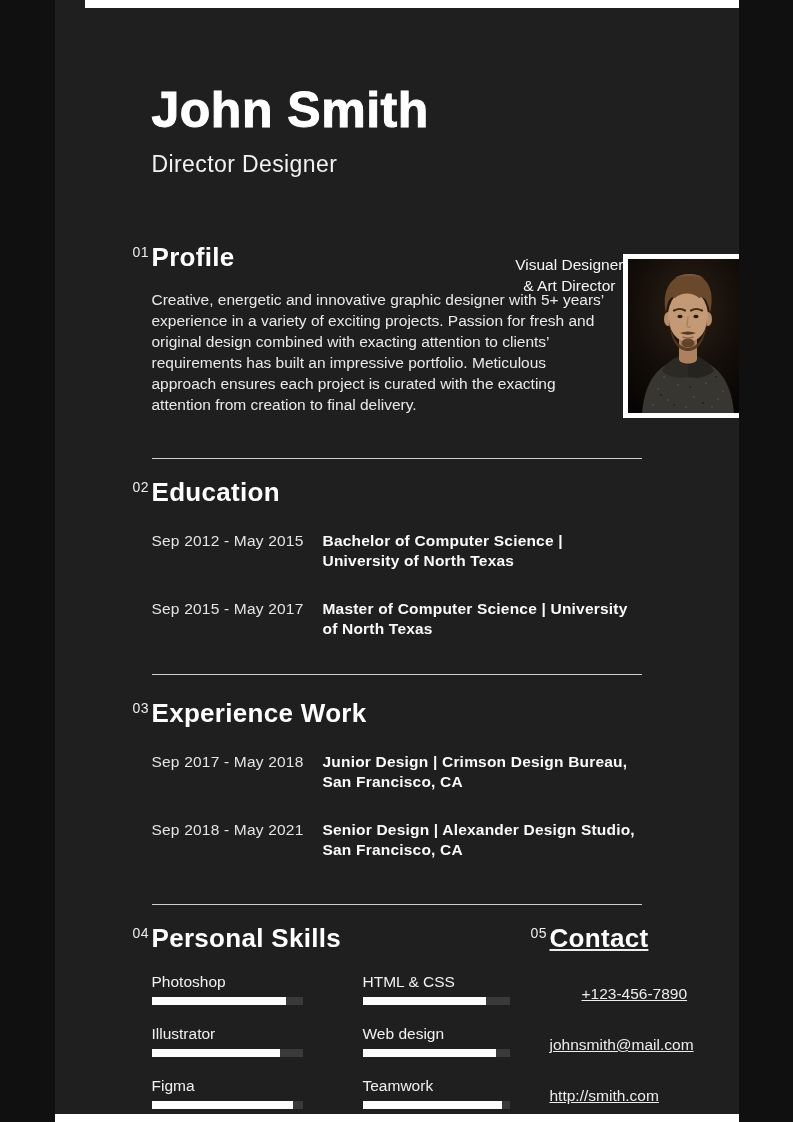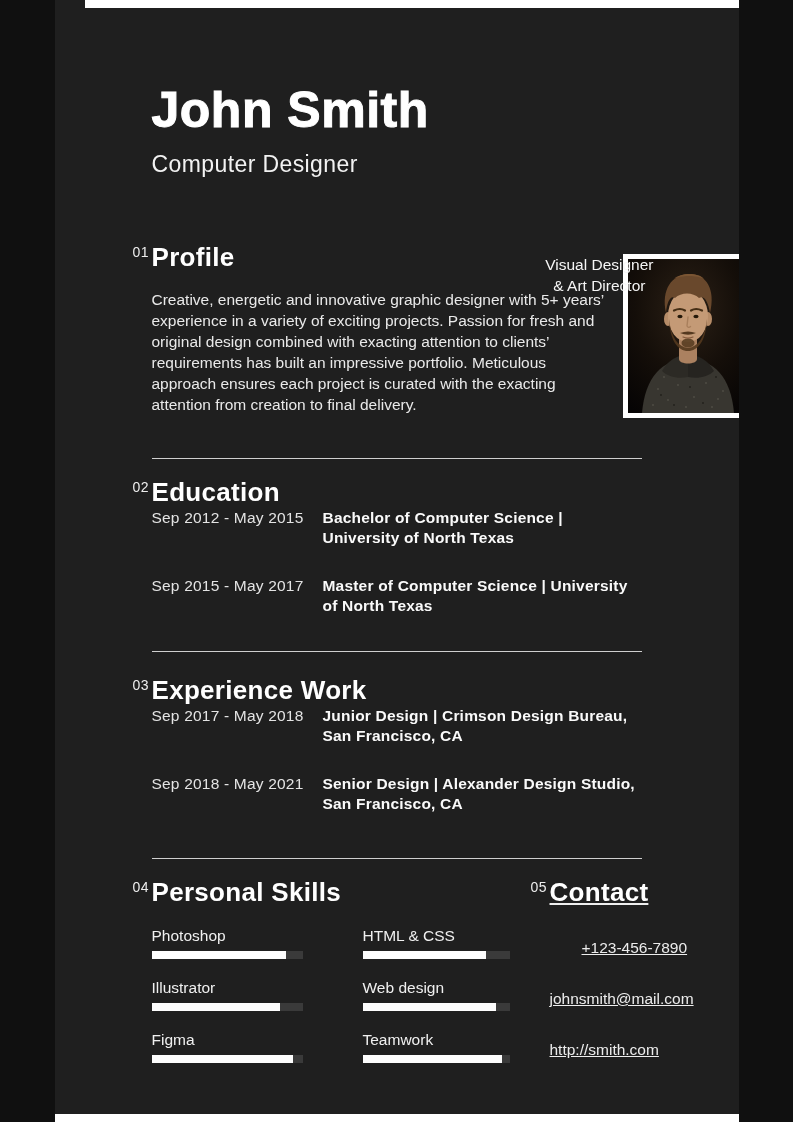--- a/index.html
+++ b/index.html
@@ -33,21 +33,21 @@
     margin-top: 14px;
     font-size: 23px;
     line-height: 30px;
     font-weight: 400;
     letter-spacing: 0.4px;
     color: #f2f2f2;
   }
   .tagline {
     position: absolute;
     top: 169px;
-    right: 85px;
+    right: 115px;
     text-align: center;
     font-size: 15.5px;
     line-height: 21px;
     color: #f5f5f5;
   }
 
   
   .section-title {
     position: relative;
     font-size: 26px;
@@ -94,21 +94,21 @@
   .divider {
     border: none;
     border-top: 1.5px solid #cfcfcf;
     width: 100%;
   }
   .div-1 { margin-top: 43px; }
   .div-2 { margin-top: 35px; }
   .div-3 { margin-top: 44px; }
 
   
-  .rows { }
+  .rows { margin-top: 23px; }
   .row { display: flex; align-items: baseline; margin-bottom: 28px; }
   .row:last-child { margin-bottom: 0; }
   .row-date {
     flex: none;
     width: 171px;
     font-size: 15.5px;
     line-height: 20px;
     font-weight: 400;
     letter-spacing: 0.2px;
     color: #e4e4e4;
@@ -224,21 +224,21 @@
 
       <path d="M55,78 Q60,80 65,78" stroke="#82573a" stroke-width="1.2" fill="none" stroke-linecap="round"></path>
 
       <ellipse cx="60" cy="84" rx="6.5" ry="4.5" fill="#54391f" opacity="0.85"></ellipse>
     </svg>
   </div>
 
   <div class="content">
     <header>
       <h1 class="name">John Smith</h1>
-      <div class="job-title">Computer Designer</div>
+      <div class="job-title">Director Designer</div>
       <div class="tagline">
         <div>Visual Designer</div>
         <div>&amp; Art Director</div>
       </div>
     </header>
 
     <h2 class="section-title mt-profile">
       <span class="section-num">01</span>
       <span>Profile</span>
     </h2>

